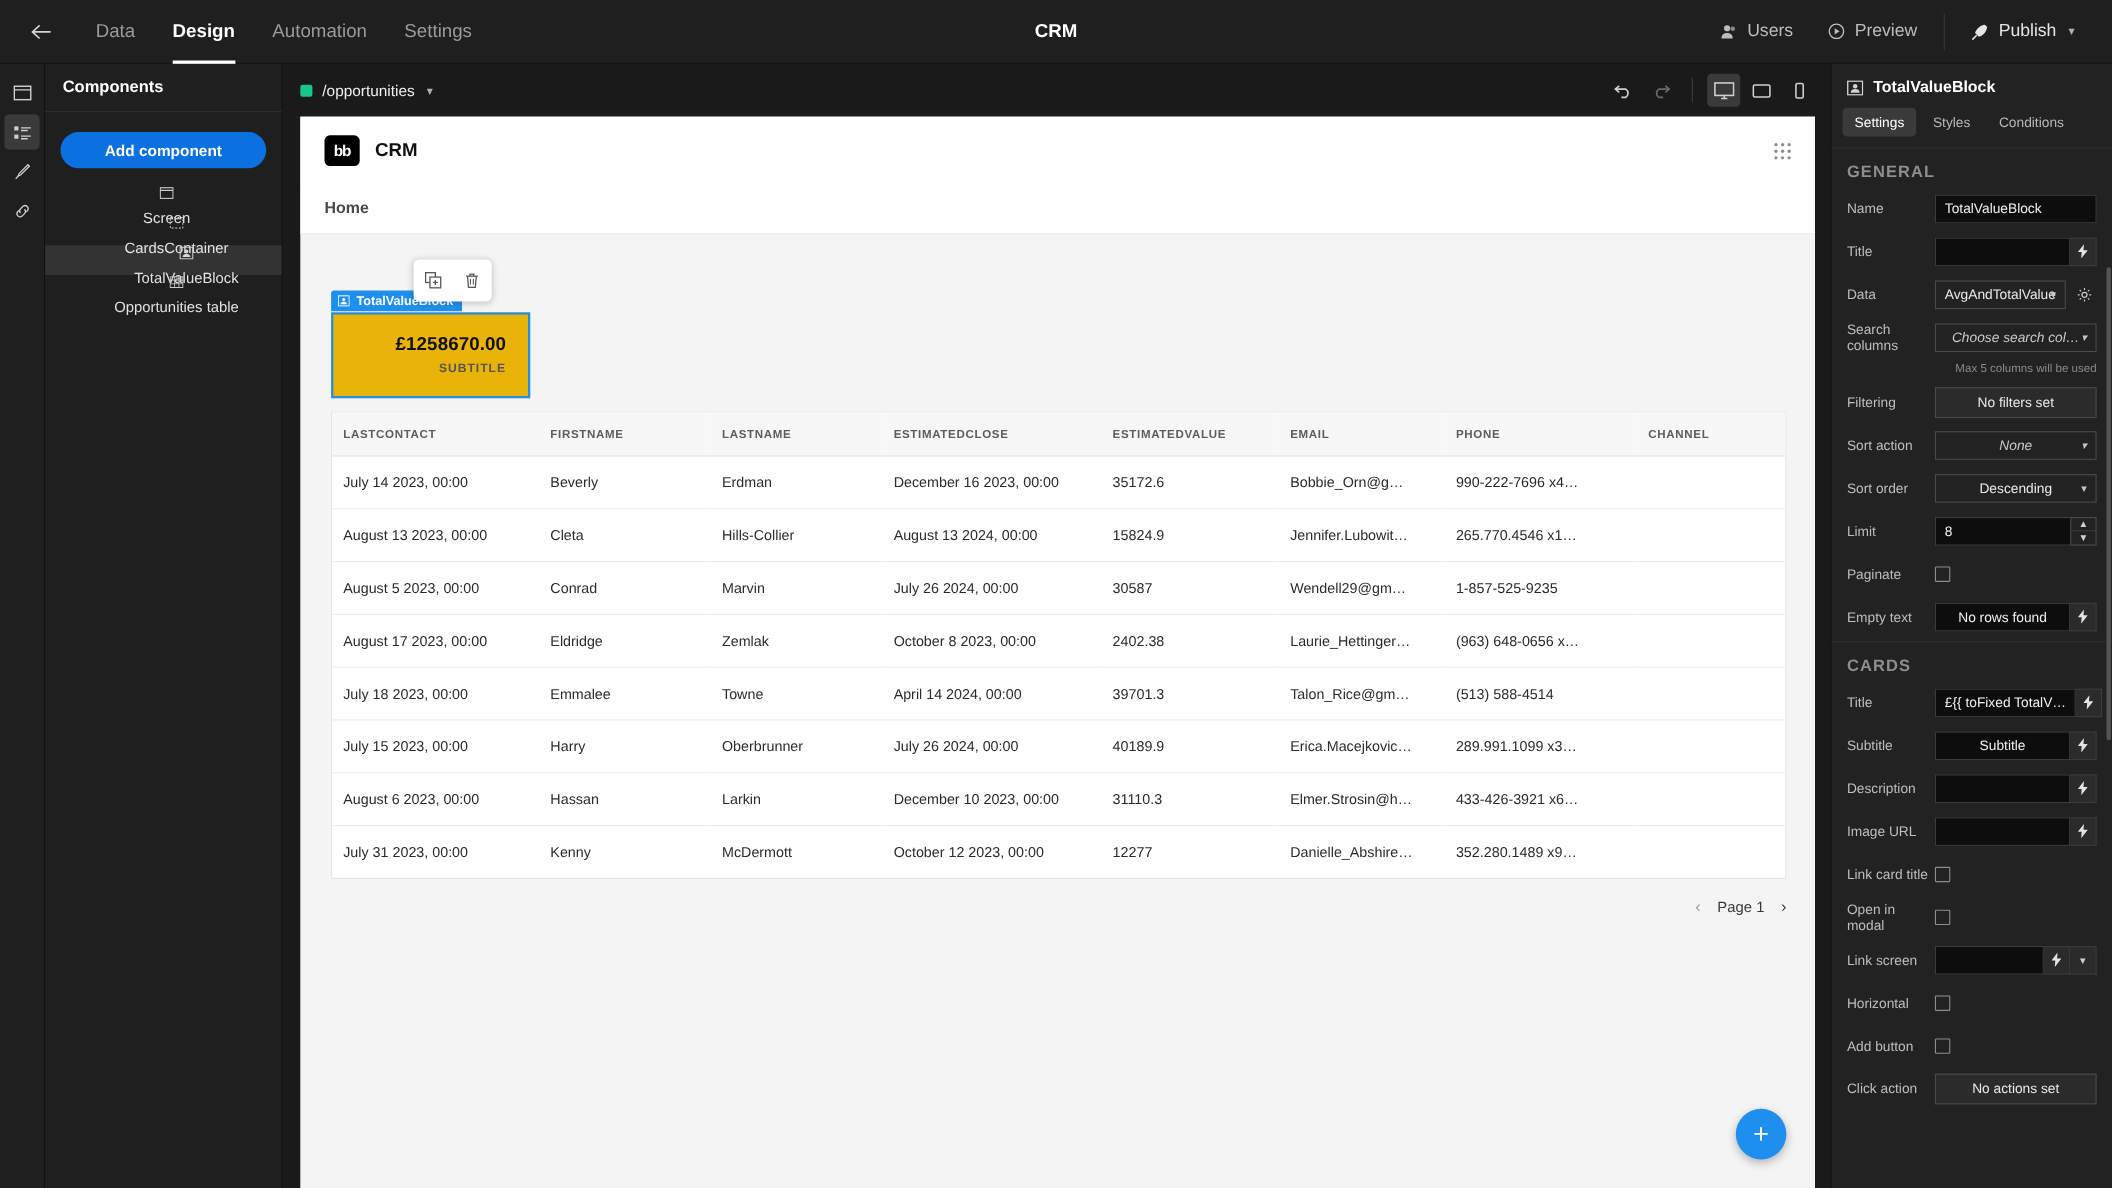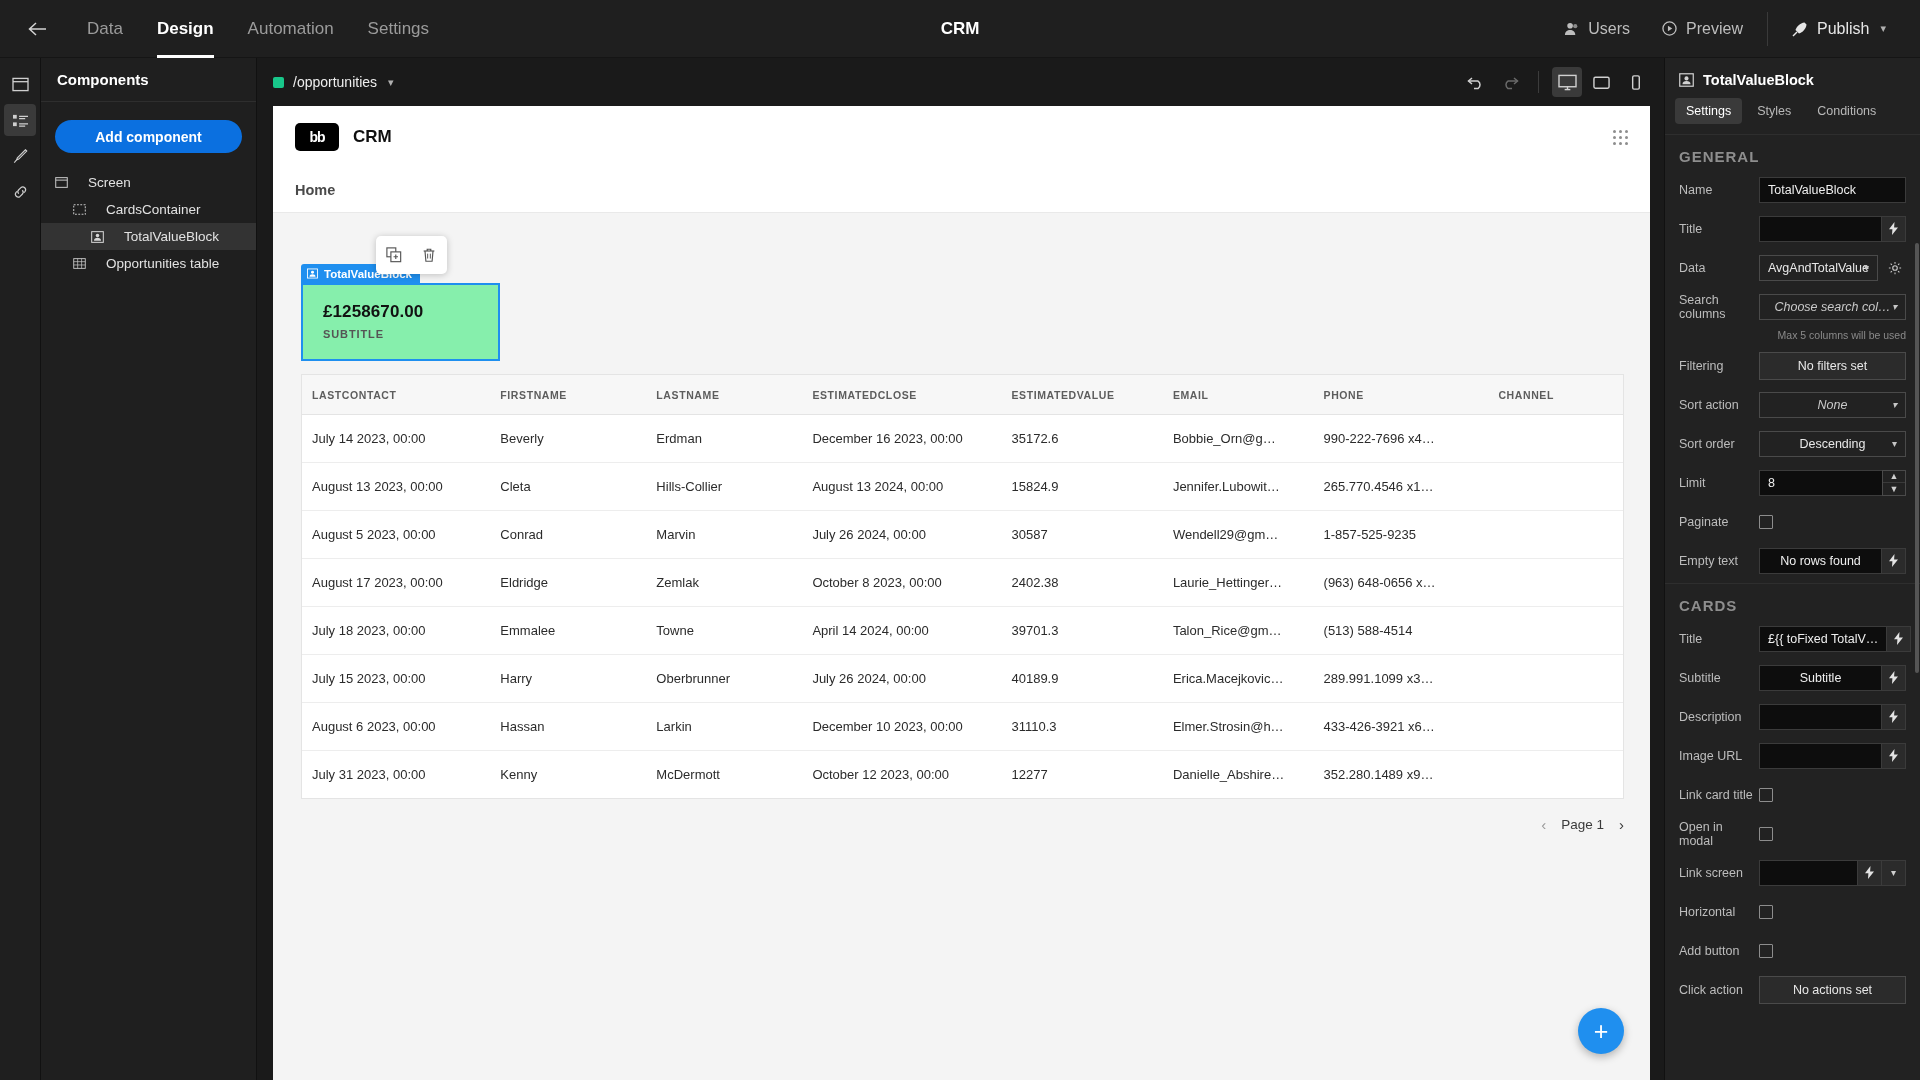--- a/index.html
+++ b/index.html
@@ -71,22 +71,22 @@
     border-bottom: 1px solid #2e2e2e;
   }
   .add-comp-wrap { padding: 18px 14px 14px 14px; }
   .add-comp-btn {
     width: 100%; height: 33px; background: #0b70e0; color: #fff;
     border: none; border-radius: 17px; font-size: 14px; font-weight: bold;
     font-family: "Liberation Sans", sans-serif; cursor: pointer;
   }
   .tree { padding-top: 2px; }
   .tree-item {
-    display: flex; align-items: center; gap: 20px; height: 27px;
-    color: #e2e2e2; font-size: 13.5px; cursor: pointer; padding-right: 8px;
+    display: flex; align-items: center; gap: 9px; height: 27px;
+    color: #e2e2e2; font-size: 13.5px; cursor: pointer; padding-right: 8px; flex-direction: column;
   }
   .tree-item.selected { background: #333333; }
   .tree-ico { width: 13px; height: 13px; flex: 0 0 13px; display:flex; align-items:center; justify-content:center; }
   .tree-ico svg { display: block; }
   .lvl1 { padding-left: 14px; }
   .lvl2 { padding-left: 32px; }
   .lvl3 { padding-left: 50px; }
 
   
   .canvas-area { flex: 1; background: #1a1a1a; display: flex; flex-direction: column; min-width: 0; }
@@ -110,21 +110,21 @@
   
   .preview-wrap { flex: 1; padding: 0 14px 0 16px; min-height: 0; }
   .preview {
     background: #f4f4f4; height: 100%; position: relative; overflow: hidden;
   }
   .pv-header {
     background: #fff; height: 62px; display: flex; align-items: center;
     padding: 0 22px; position: relative;
   }
   .pv-logo {
-    width: 44px; height: 28px; background: #000; border-radius: 5px;
+    width: 32px; height: 28px; background: #000; border-radius: 5px;
     display: flex; align-items: center; justify-content: center;
     color: #fff; font-size: 14px; font-weight: bold; letter-spacing: -1px;
   }
   .pv-title { color: #101010; font-size: 17px; font-weight: bold; margin-left: 14px; }
   .pv-grip { margin-left: auto; display: grid; grid-template-columns: repeat(3, 3px); gap: 3px; cursor: pointer; }
   .pv-grip i { width: 3px; height: 3px; background: #8d8d8d; border-radius: 50%; display:block; }
   .pv-nav {
     background: #fff; height: 45px; display: flex; align-items: center; padding: 0 22px;
     border-bottom: 1px solid #e9e9e9; position: relative;
   }
@@ -140,22 +140,23 @@
 
   
   .card-sel-wrap { position: absolute; left: 28px; top: 158px; }
   .card-tag {
     display: inline-flex; align-items: center; gap: 6px;
     background: #1f8fef; color: #fff; font-size: 11.5px; font-weight: bold;
     padding: 4px 8px 4px 6px; border-radius: 3px 3px 0 0; height: 19px;
   }
   .card-tag svg { fill: #fff; }
   .value-card {
-    width: 199px; height: 78px; background: #86efac; border: 2px solid #1f8fef;
+    width: 181px; height: 78px; background: #eab308; border: 2px solid #1f8fef;
     padding: 17px 20px 0 20px;
+    text-align: right;
   }
   .card-value { color: #111; font-size: 17px; font-weight: bold; letter-spacing: .1px; }
   .card-sub { color: #555; font-size: 11px; font-weight: bold; letter-spacing: .9px; margin-top: 6px; }
 
   
   .tbl-wrap {
     position: absolute; left: 28px; right: 26px; top: 268px;
     background: #fff; border: 1px solid #e4e4e4;
   }
   table { width: 100%; border-collapse: collapse; table-layout: fixed; }

